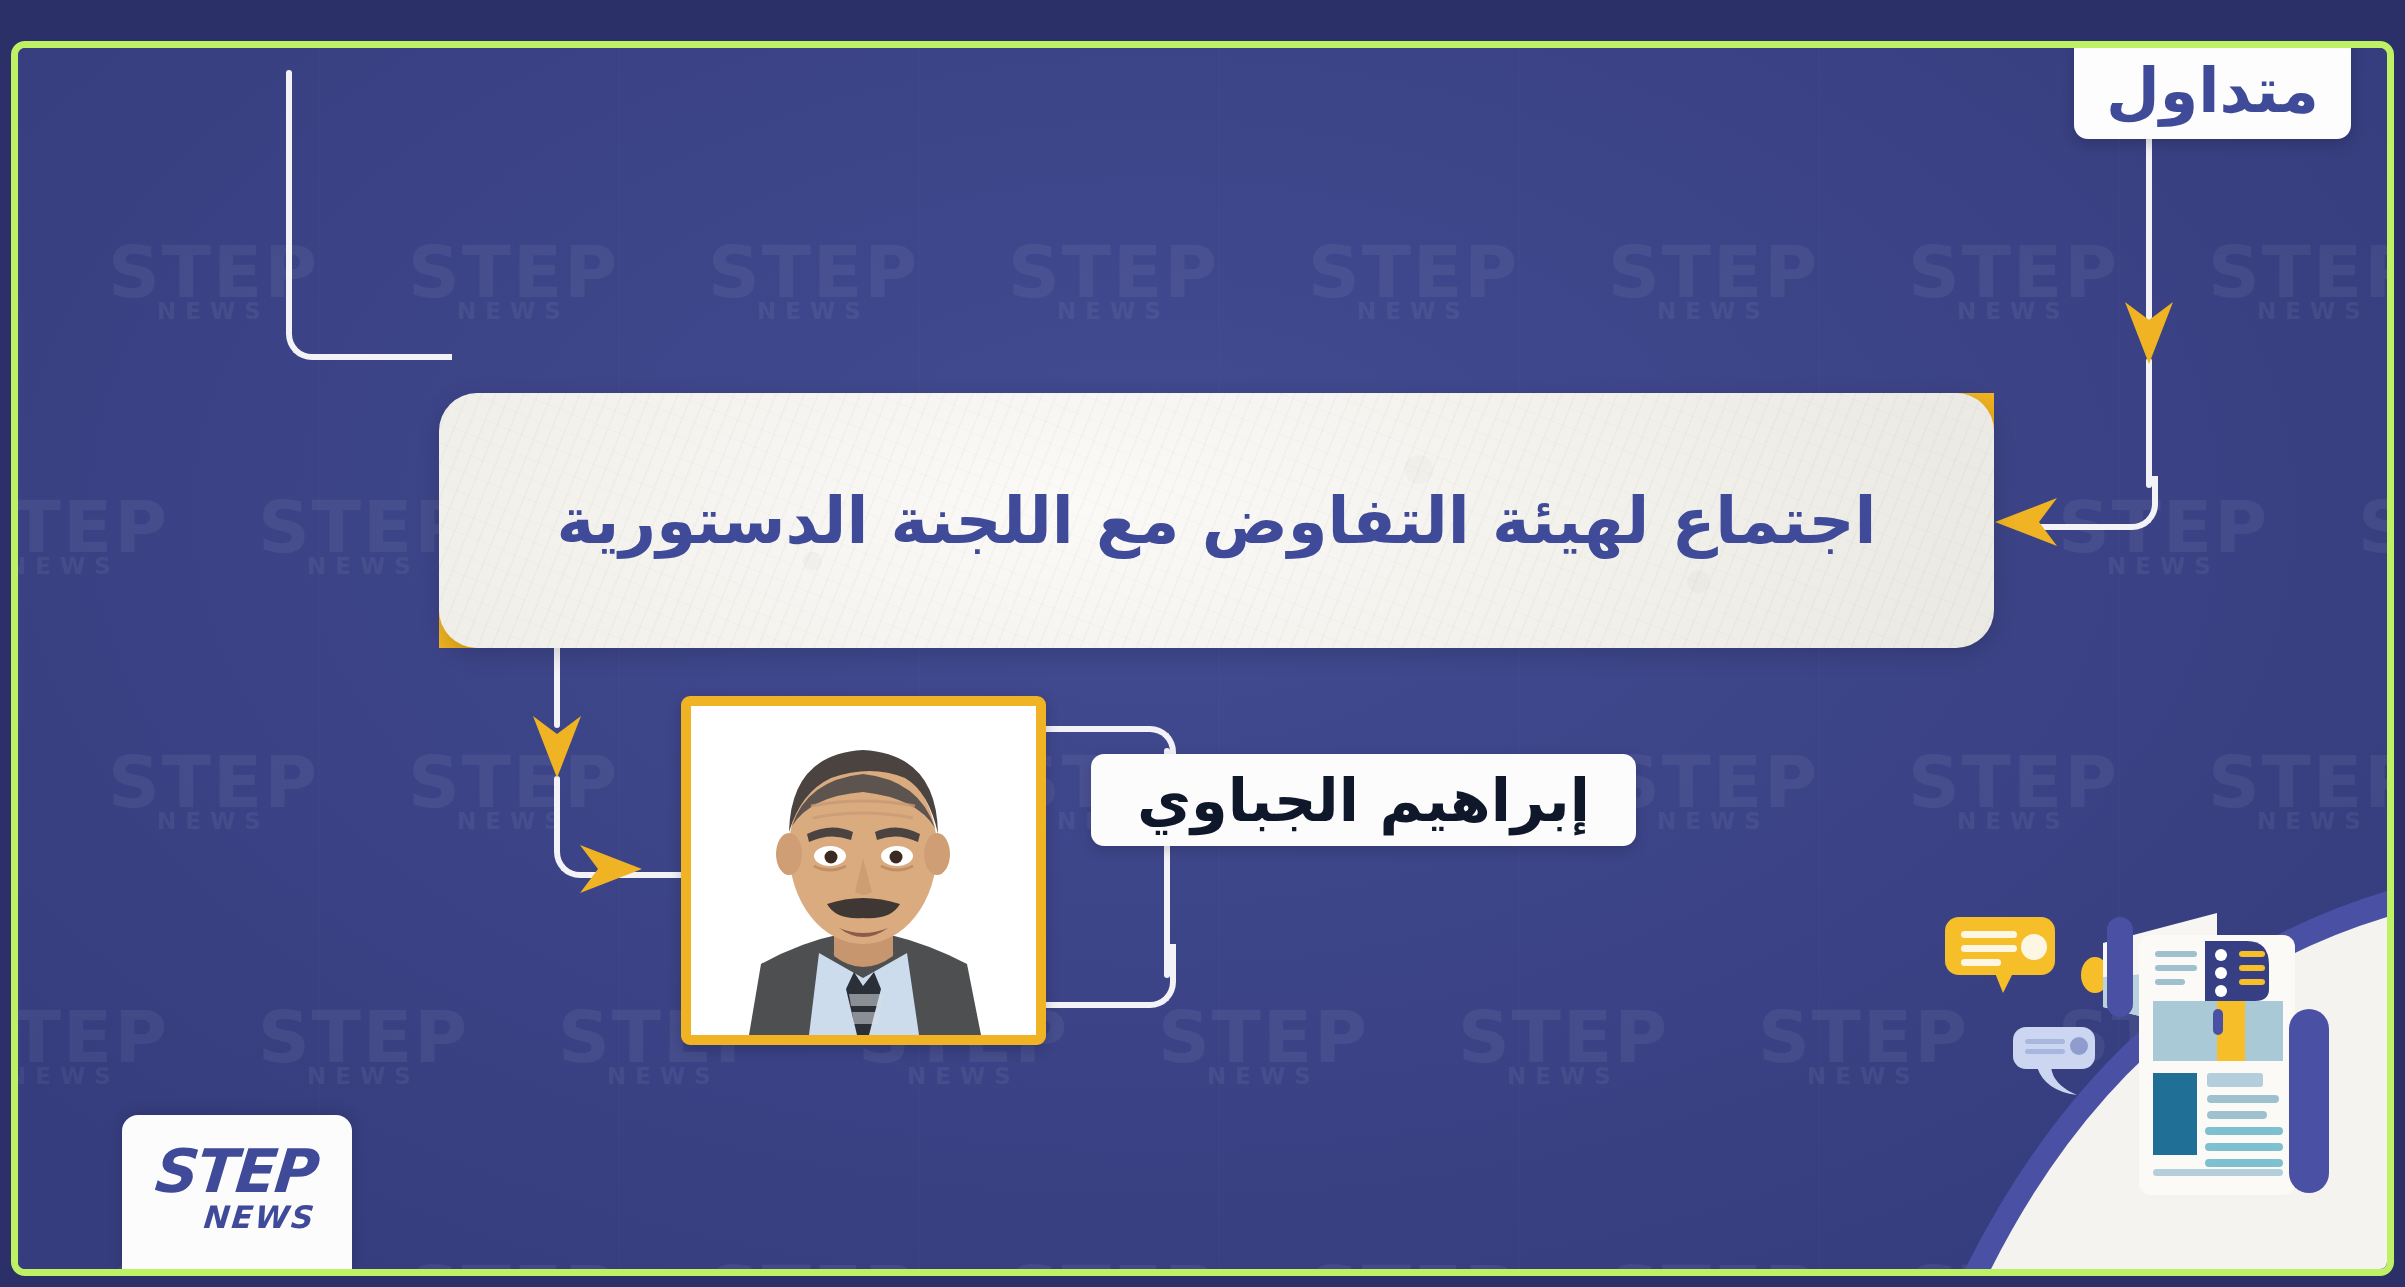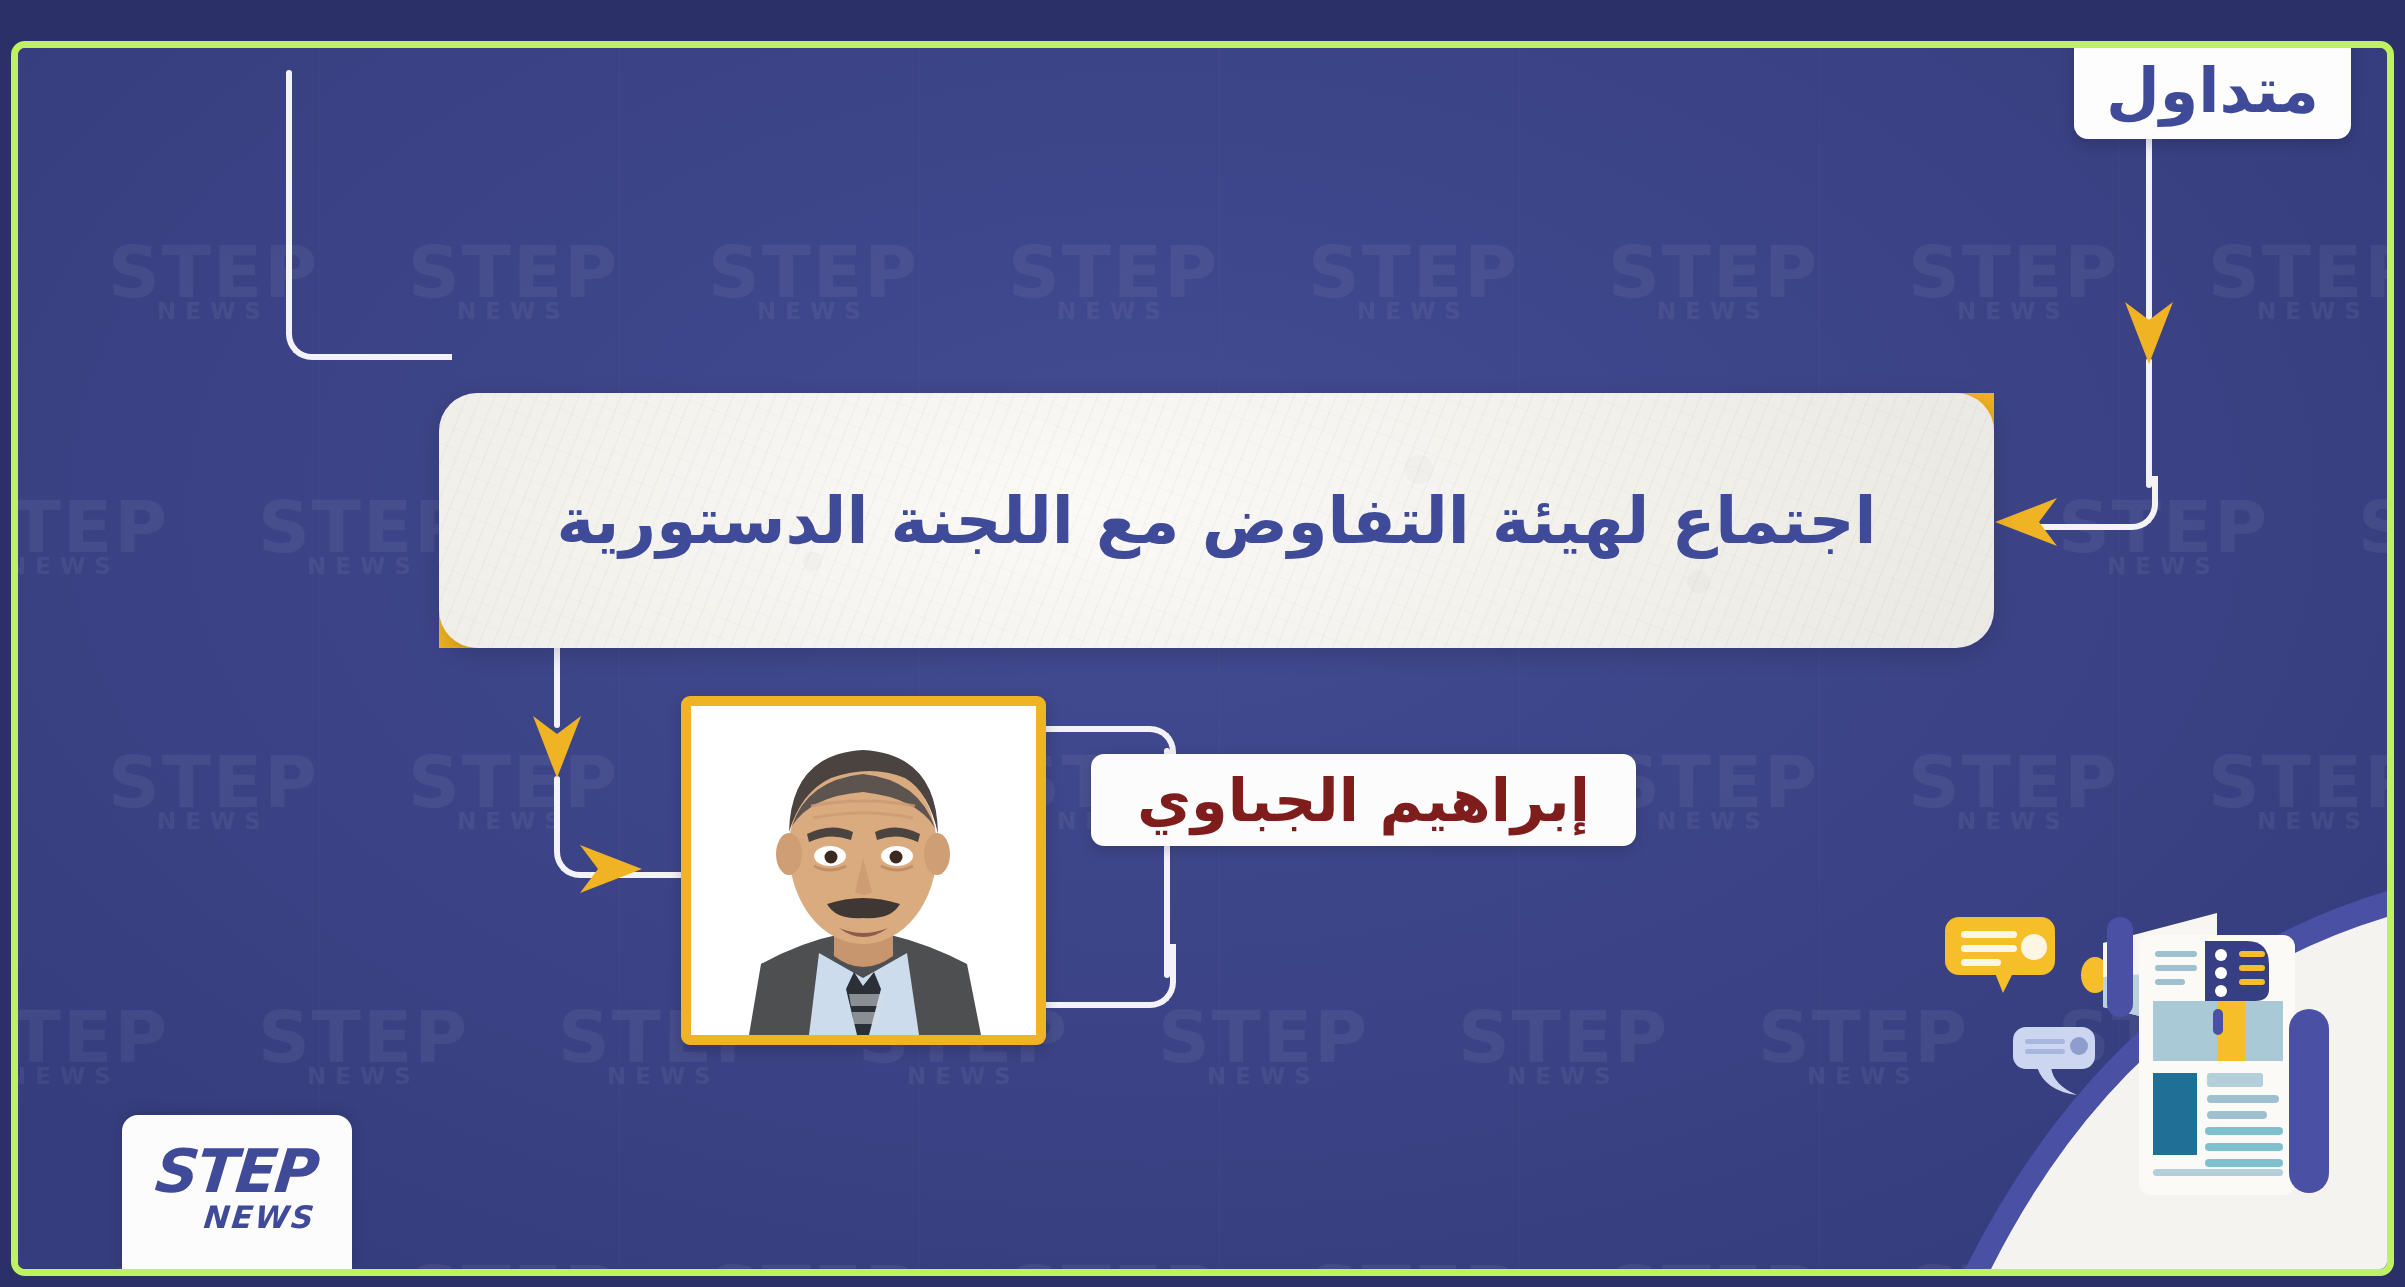--- a/index.html
+++ b/index.html
@@ -147,21 +147,21 @@
     position:absolute;
     background:#fcfcfd;
     border-radius:13px;
     display:flex;align-items:center;justify-content:center;
     box-shadow:0 4px 13px rgba(0,0,0,.17);
     z-index:6;
   }
   .label-name{left:1073px;top:706px;width:545px;height:92px;}
   .label-date{left:1073px;top:817px;width:545px;height:92px;}
   .label-box span{
-    font-weight:900;color:#7f1d1d;
+    font-weight:900;color:#0f172a;
     white-space:nowrap;line-height:1;
   }
   .label-name span{font-size:59px;direction:rtl;}
   .label-date span{font-size:60px;letter-spacing:-1px;}
 
   
   .logo{
     position:absolute;left:104px;bottom:-6px;
     width:230px;height:160px;
     background:#fcfcfd;

